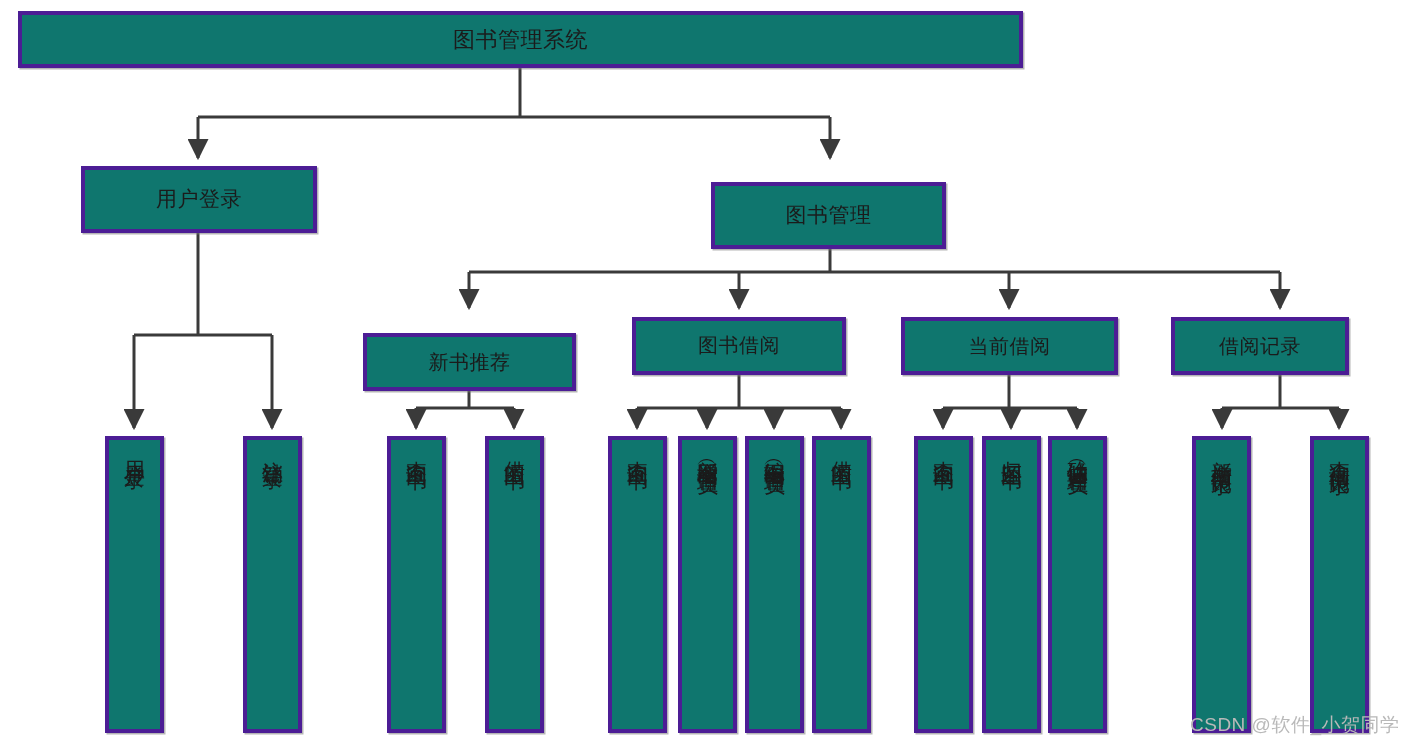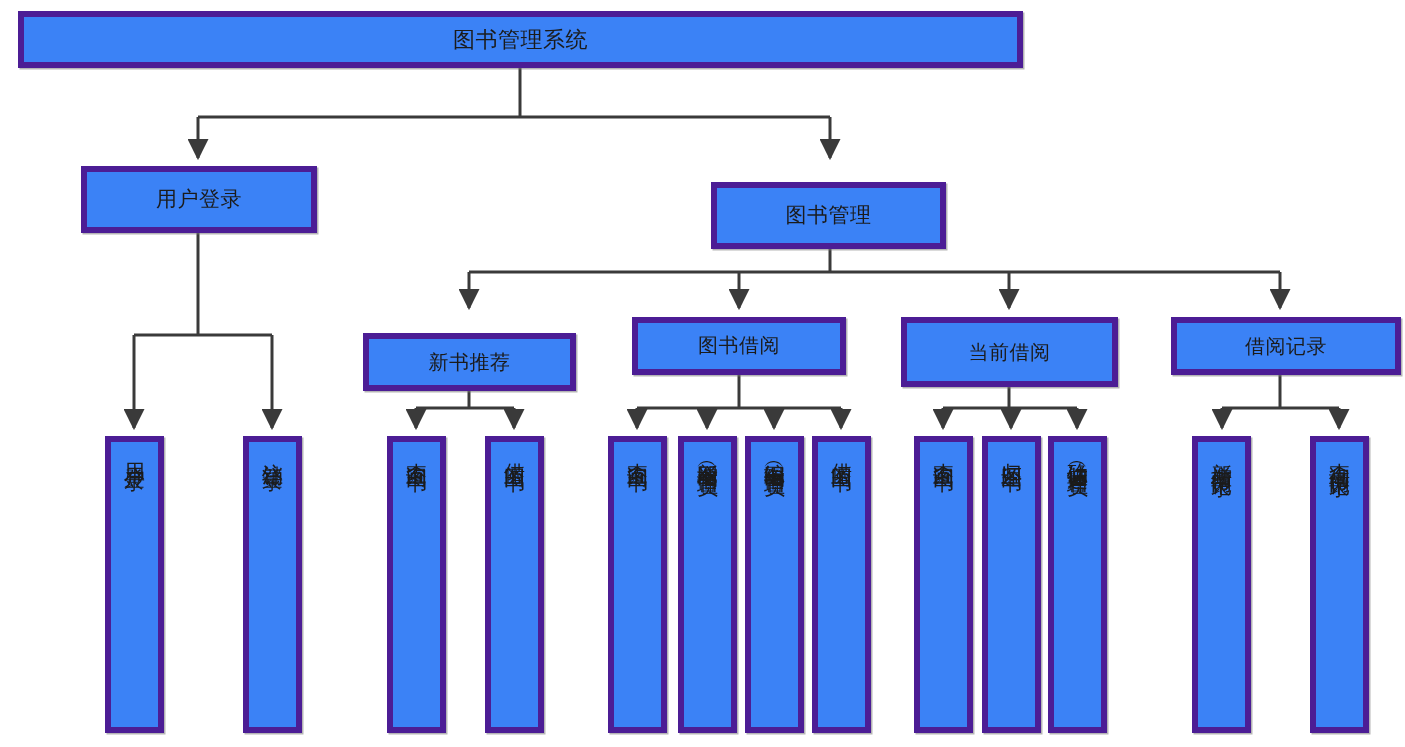--- a/index.html
+++ b/index.html
@@ -12,22 +12,22 @@
   }
   #canvas{position:absolute;left:0;top:0;width:1405px;height:747px;}
 
   
   .lines{position:absolute;left:0;top:0;width:1405px;height:747px;pointer-events:none;}
 
   
   .node{
     position:absolute;
     box-sizing:border-box;
-    background:#3b82f6;
-    border:6px solid #4c1d95;
+    background:#0f766e;
+    border:4px solid #4c1d95;
     box-shadow:1.5px 1.5px 0 0 rgba(120,120,120,.55);
     display:flex;
     align-items:center;
     justify-content:center;
   }
   .node .lbl{
     color:#1b1b1b;
     letter-spacing:.5px;
     white-space:nowrap;
     line-height:1.25;
@@ -133,25 +133,25 @@
   </div>
 
   <div class="node lvl3" style="left:363px;top:333px;width:213px;height:58px;">
     <span class="lbl">新书推荐</span>
   </div>
 
   <div class="node lvl3" style="left:632px;top:317px;width:214px;height:58px;font-family:Liberation Mono, monospace;">
     <span class="lbl">图书借阅</span>
   </div>
 
-  <div class="node lvl3" style="left:901px;top:317px;width:217px;height:70px;">
+  <div class="node lvl3" style="left:901px;top:317px;width:217px;height:58px;">
     <span class="lbl">当前借阅</span>
   </div>
 
-  <div class="node lvl3" style="left:1171px;top:317px;width:230px;height:58px;">
+  <div class="node lvl3" style="left:1171px;top:317px;width:178px;height:58px;">
     <span class="lbl">借阅记录</span>
   </div>
 
   <div class="node leaf" style="left:105px;top:436px;width:59px;height:297px;">
     <span class="lbl">用户登录</span>
   </div>
   <div class="node leaf" style="left:243px;top:436px;width:59px;height:297px;">
     <span class="lbl">注销登录</span>
   </div>
 
@@ -185,14 +185,15 @@
     <span class="lbl">确认归还（管理员）</span>
   </div>
 
   <div class="node leaf" style="left:1192px;top:436px;width:59px;height:297px;">
     <span class="lbl">新增借阅记录</span>
   </div>
   <div class="node leaf" style="left:1310px;top:436px;width:59px;height:297px;">
     <span class="lbl">查询借阅记录</span>
   </div>
 
+  <div id="watermark">CSDN @软件_小贺同学</div>
 
 </div>
 
 </body></html>

